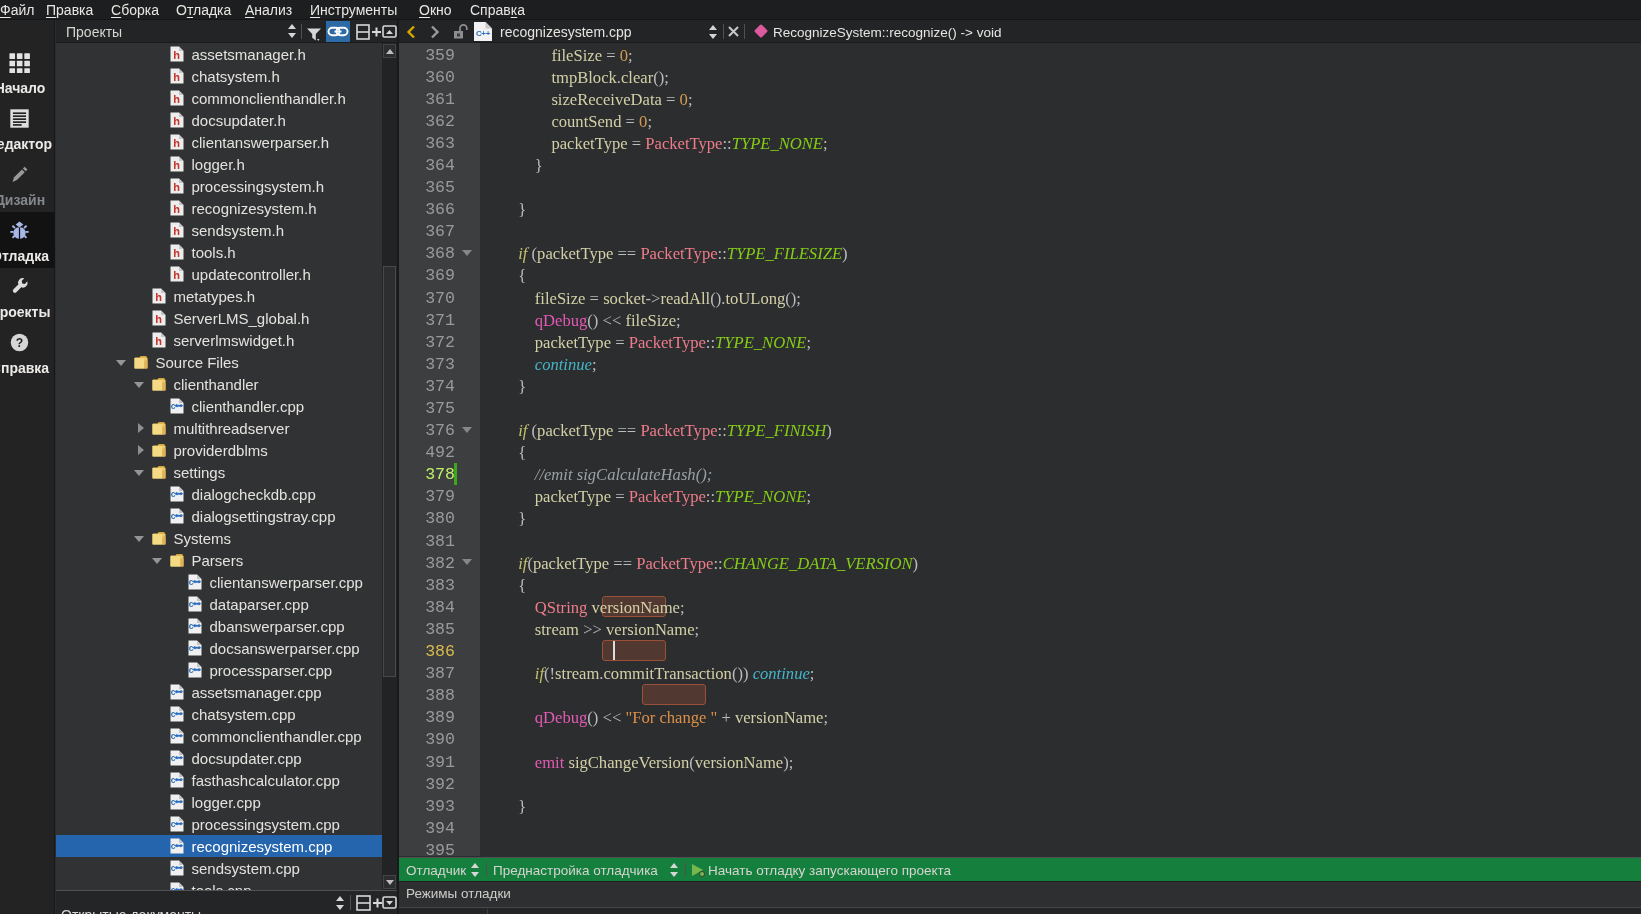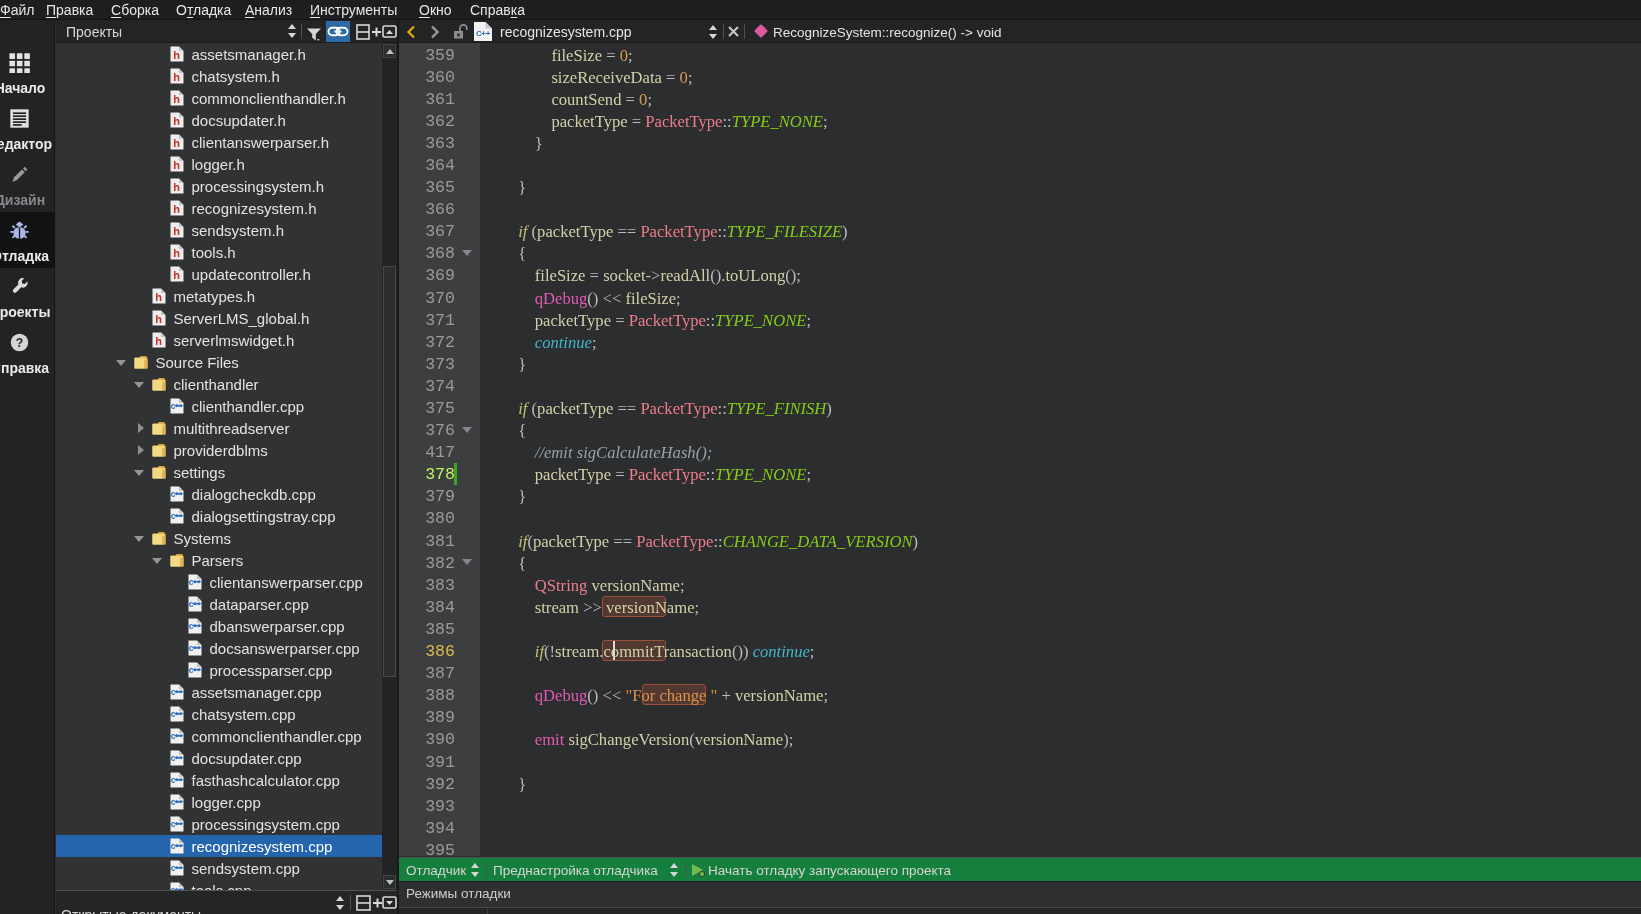--- a/index.html
+++ b/index.html
@@ -543,21 +543,21 @@
 <div>367</div>
 <div>368</div>
 <div>369</div>
 <div>370</div>
 <div>371</div>
 <div>372</div>
 <div>373</div>
 <div>374</div>
 <div>375</div>
 <div>376</div>
-<div>417</div>
+<div>492</div>
 <div style="color:#bef264">378</div>
 <div>379</div>
 <div>380</div>
 <div>381</div>
 <div>382</div>
 <div>383</div>
 <div>384</div>
 <div>385</div>
 <div style="color:#d9bb4d">386</div>
 <div>387</div>
@@ -573,20 +573,21 @@
 <div class="gbar abs" style="top:462.90000000000003px"></div>
 <div class="fold abs" style="left:462px;top:249.9px"></div>
 <div class="fold abs" style="left:462px;top:426.70000000000005px"></div>
 <div class="fold abs" style="left:462px;top:559.3px"></div>
 <div class="occ abs" style="left:602.0px;top:596.0px"></div>
 <div class="occ abs" style="left:602.0px;top:640.2px"></div>
 <div class="occ abs" style="left:641.9px;top:684.4000000000001px"></div>
 <div class="caret abs" style="left:612.5px;top:641.2px"></div>
 <div id="code" class="abs">
 <div>                <span class="id">fileSize</span><span class="op"> = </span><span class="nm">0</span><span class="op">;</span></div>
+<div>                <span class="id">tmpBlock</span><span class="op">.</span><span class="id">clear</span><span class="op">();</span></div>
 <div>                <span class="id">sizeReceiveData</span><span class="op"> = </span><span class="nm">0</span><span class="op">;</span></div>
 <div>                <span class="id">countSend</span><span class="op"> = </span><span class="nm">0</span><span class="op">;</span></div>
 <div>                <span class="id">packetType</span><span class="op"> = </span><span class="ty">PacketType</span><span class="op">::</span><span class="en">TYPE_NONE</span><span class="op">;</span></div>
 <div>            <span class="op">}</span></div>
 <div>&nbsp;</div>
 <div>        <span class="op">}</span></div>
 <div>&nbsp;</div>
 <div>        <span class="kw">if</span><span class="op"> (</span><span class="id">packetType</span><span class="op"> == </span><span class="ty">PacketType</span><span class="op">::</span><span class="en">TYPE_FILESIZE</span><span class="op">)</span></div>
 <div>        <span class="op">{</span></div>
 <div>            <span class="id">fileSize</span><span class="op"> = </span><span class="id">socket</span><span class="op">-&gt;</span><span class="id">readAll</span><span class="op">().</span><span class="id">toULong</span><span class="op">();</span></div>

